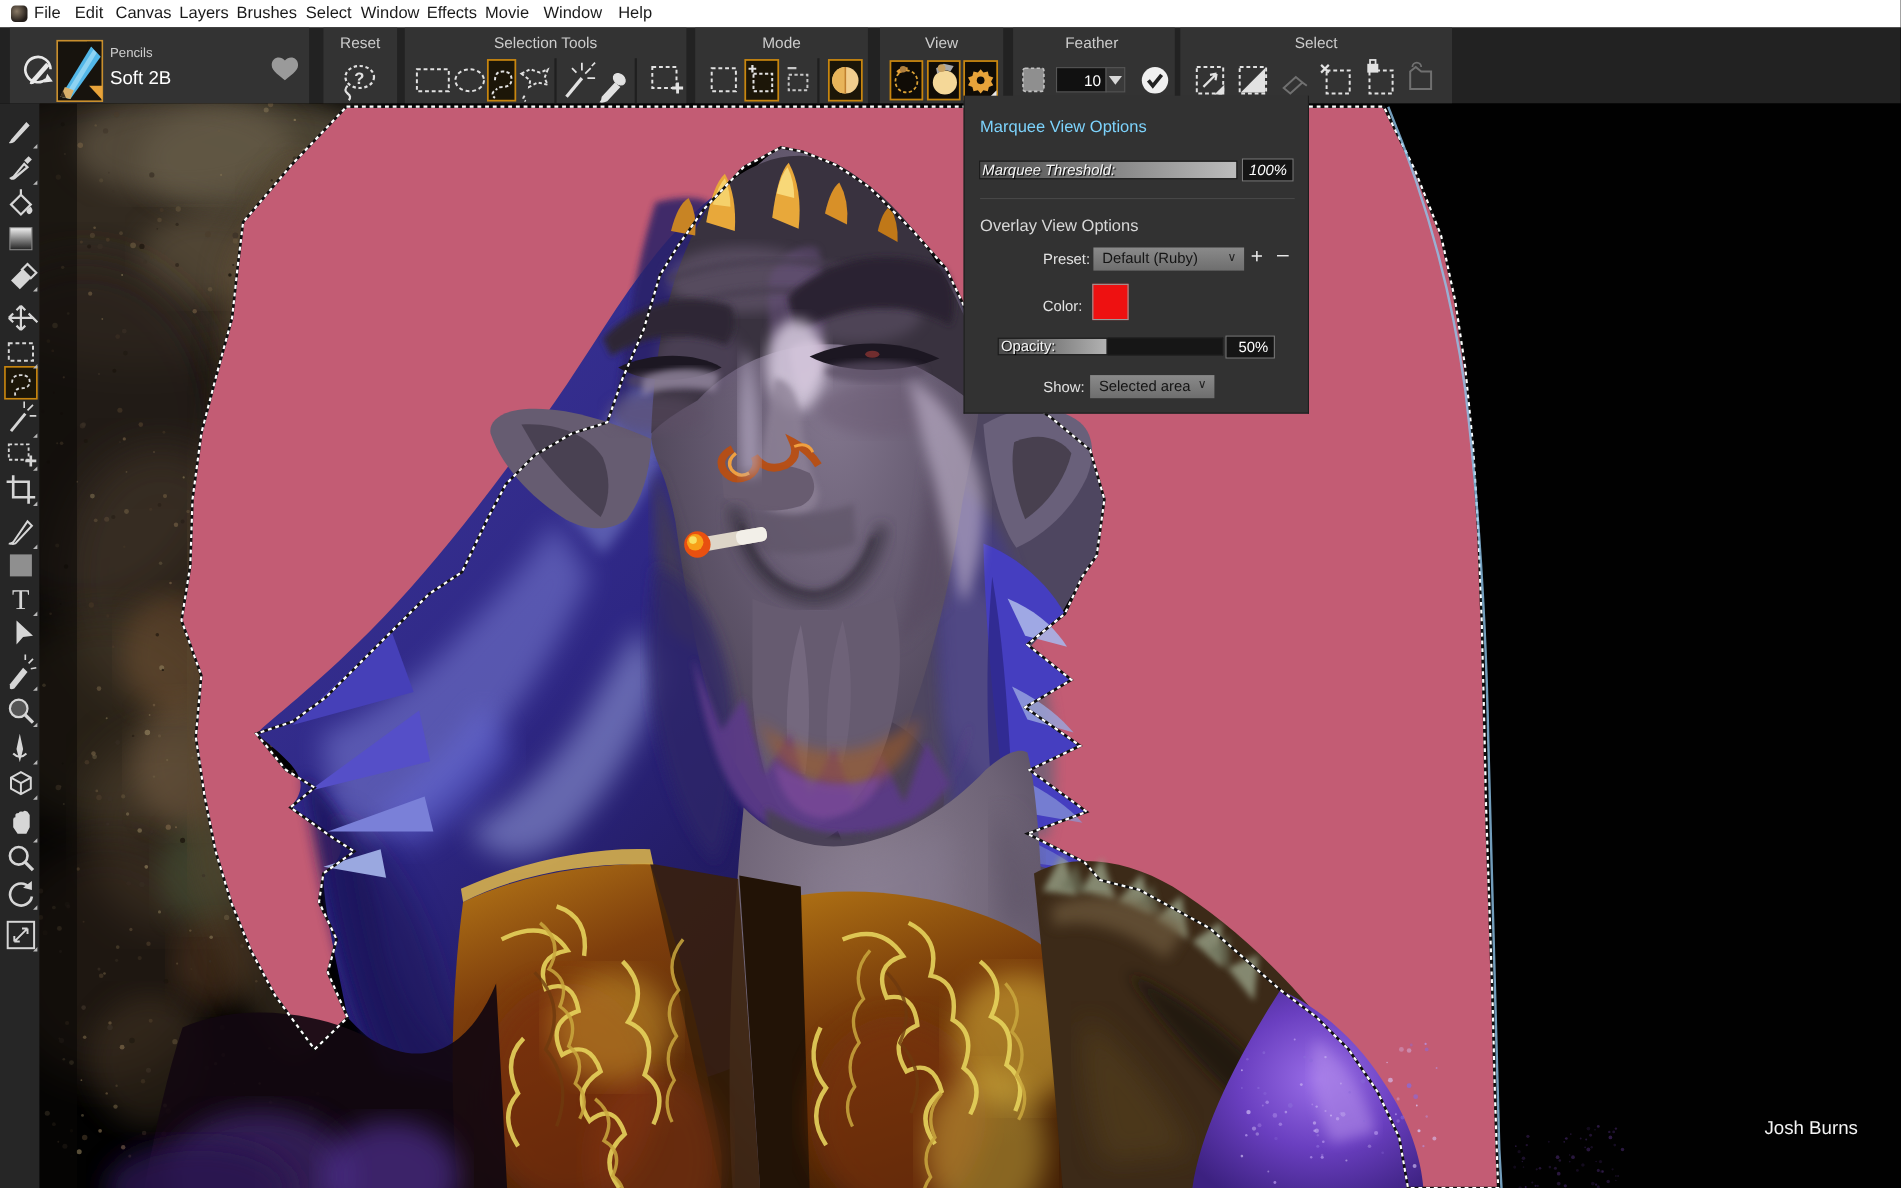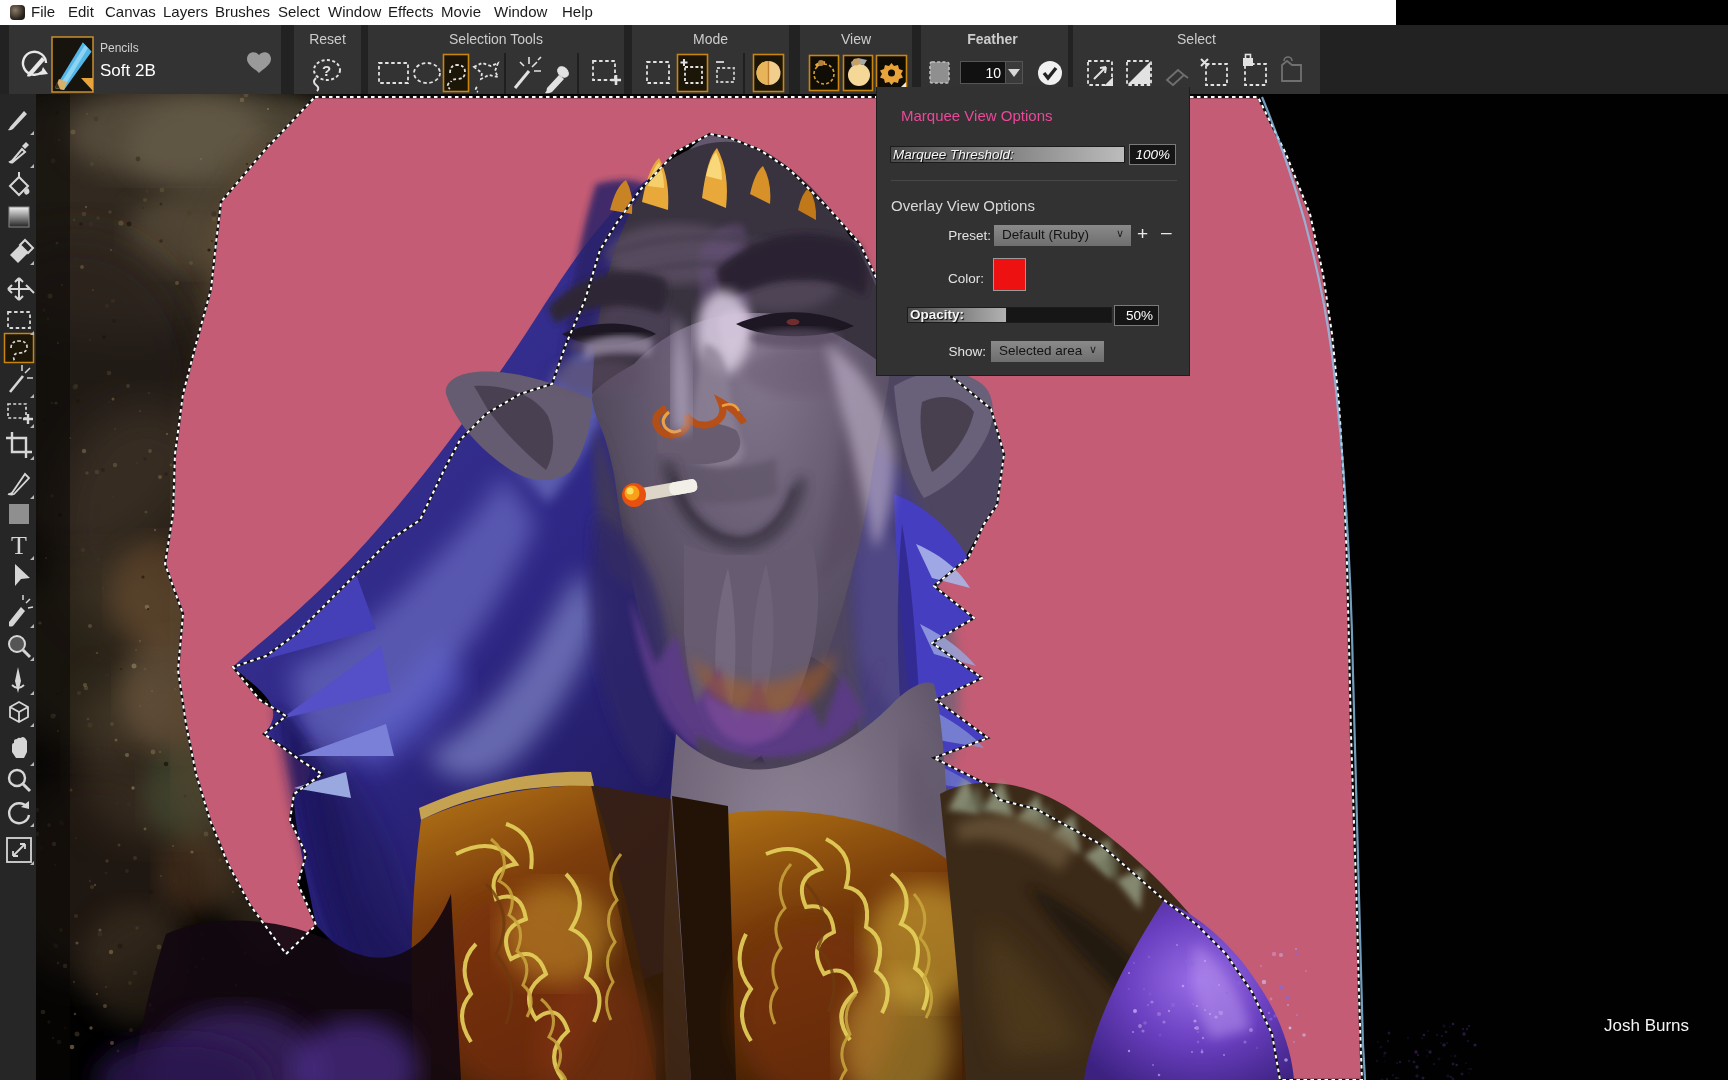--- a/index.html
+++ b/index.html
@@ -1,16 +1,16 @@
 <!DOCTYPE html>
 <html><head><meta charset="utf-8"><style>
 * { margin:0; padding:0; box-sizing:border-box; }
 body { width:1728px; height:1080px; background:#000; overflow:hidden;
   font-family:"Liberation Sans", sans-serif; position:relative; }
-#menubar { position:absolute; left:0; top:0; width:1396px; height:25px; background:#ffffff;
+#menubar { position:absolute; left:0; top:0; width:1728px; height:25px; background:#ffffff;
   font-size:15px; color:#1a1a1a; }
 #toolbar { position:absolute; left:0; top:25px; width:1728px; height:69px; background:#222222; }
 .tgrp { position:absolute; top:0px; height:69px; background:#333333; }
 .tlabel { position:absolute; top:6px; text-align:center; font-size:14px; color:#cccccc; }
 #lefttools { position:absolute; left:0; top:94px; width:36px; height:986px; background:#262626; }
 #canvas { position:absolute; left:36px; top:94px; }
 #panel { position:absolute; left:876px; top:87px; width:314px; height:289px; background:#323232;
   border:1px solid #1e1e1e; border-top:none; }
 .valbox { position:absolute; height:21px; background:#151515; border:1px solid #7a7a7a;
   color:#fff; font-size:13.5px; text-align:right; padding:2px 5px 0 0; }
@@ -36,21 +36,21 @@
     <div class="tgrp" style="left:9px;width:272px;"></div>
     <div class="tgrp" style="left:294px;width:67px;"></div>
     <div class="tlabel" style="left:294px;width:67px;">Reset</div>
     <div class="tgrp" style="left:368px;width:256px;"></div>
     <div class="tlabel" style="left:368px;width:256px;">Selection Tools</div>
     <div class="tgrp" style="left:632px;width:157px;"></div>
     <div class="tlabel" style="left:632px;width:157px;">Mode</div>
     <div class="tgrp" style="left:800px;width:112px;"></div>
     <div class="tlabel" style="left:800px;width:112px;">View</div>
     <div class="tgrp" style="left:921px;width:147px;"></div>
-    <div class="tlabel" style="left:921px;width:143px;font-weight:bold;">Feather</div>
+    <div class="tlabel" style="left:921px;width:143px;">Feather</div>
     <div class="tgrp" style="left:1073px;width:247px;"></div>
     <div class="tlabel" style="left:1073px;width:247px;">Select</div>
     <svg width="290" height="69" style="position:absolute;left:0;top:0;">
 <path d="M46 38 a11.5 11.5 0 1 0 -4 9" stroke="#e8e8e8" fill="none" stroke-width="2.4"></path>
 <path d="M40 50 l8 -1 -5 -7 z" fill="#e8e8e8"></path>
 <path d="M28 48 L42 32 l3 3 -14 16 q-3 1 -4 0 z" fill="#e8e8e8"></path>
 <rect x="52" y="12" width="41" height="55" fill="#17130d" stroke="#c98f2e" stroke-width="1.5"></rect>
 <polygon points="55,63 83,17 92,26 64,65" fill="#52b7e8"></polygon>
 <polygon points="58,63 85,20 88,23 63,64" fill="#8ed3f2"></polygon>
 <polygon points="55,63 64,65 67,57 59,54" fill="#d8b06a"></polygon>
@@ -948,31 +948,31 @@
     <circle cx="1378" cy="968" r="1.4" fill="#4a2a70" opacity="0.42"></circle>
     <circle cx="1405" cy="949" r="0.8" fill="#4a2a70" opacity="0.41"></circle>
 
 <g fill="none">
 <polygon points="279,3 1222,3 1250,60 1274,120 1287,180 1296,240 1303,310 1308,390 1311,470 1313,550 1315,640 1318,730 1321,820 1323,900 1325,960 1326,986 1244,986 1236,940 1216,898 1190,860 1160,830 1128,806 1064,750 1000,715 964,706 950,690 898,664 952,644 900,606 946,584 896,549 938,524 898,492 932,464 948,430 961,411 968,360 955,315 920,286 884,262 862,230 848,200 824,150 794,116 754,76 724,56 694,44 674,40 640,58 604,96 580,130 564,156 549,206 530,250 516,290 484,300 450,320 424,346 408,376 384,426 354,446 334,466 300,500 260,540 230,562 197,573 224,606 250,622 228,640 264,666 286,680 258,700 254,726 270,760 262,790 280,831 250,860 214,811 192,770 174,726 160,680 150,630 142,576 147,520 129,470 137,420 139,360 147,300 160,250 175,195 180,149 185,108 228,57" stroke="#101010" stroke-width="2.4"></polygon>
 <polygon points="279,3 1222,3 1250,60 1274,120 1287,180 1296,240 1303,310 1308,390 1311,470 1313,550 1315,640 1318,730 1321,820 1323,900 1325,960 1326,986 1244,986 1236,940 1216,898 1190,860 1160,830 1128,806 1064,750 1000,715 964,706 950,690 898,664 952,644 900,606 946,584 896,549 938,524 898,492 932,464 948,430 961,411 968,360 955,315 920,286 884,262 862,230 848,200 824,150 794,116 754,76 724,56 694,44 674,40 640,58 604,96 580,130 564,156 549,206 530,250 516,290 484,300 450,320 424,346 408,376 384,426 354,446 334,466 300,500 260,540 230,562 197,573 224,606 250,622 228,640 264,666 286,680 258,700 254,726 270,760 262,790 280,831 250,860 214,811 192,770 174,726 160,680 150,630 142,576 147,520 129,470 137,420 139,360 147,300 160,250 175,195 180,149 185,108 228,57" stroke="#ffffff" stroke-width="2" stroke-dasharray="3.5 3.5"></polygon>
 </g>
 <path d="M1226 3 C1262 90 1285 180 1296 260 C1308 360 1315 480 1317 580 C1320 700 1324 820 1327 951 L1329 986" fill="none" stroke="#8fc4ea" stroke-width="2.2" opacity="0.8"></path>
 </svg>
 <div id="panel">
-<div style="position:absolute;left:24px;top:20px;font-size:15px;color:#ec4899;">Marquee View Options</div>
+<div style="position:absolute;left:14px;top:20px;font-size:15px;color:#7dd3fc;">Marquee View Options</div>
 <div style="position:absolute;left:13px;top:59px;width:235px;height:17px;background:linear-gradient(to right,#4a4a4a,#bcbcbc);border:1px solid #1c1c1c;"></div>
 <div style="position:absolute;left:16px;top:60px;font-size:13.5px;color:#f5f5f5;text-shadow:1px 1px 1px #000;font-style:italic;">Marquee Threshold:</div>
 <div class="valbox" style="left:252px;top:57px;width:47px;font-style:italic;">100%</div>
 <div style="position:absolute;left:14px;top:93px;width:286px;height:1px;background:#474747;"></div>
 <div style="position:absolute;left:14px;top:110px;font-size:15px;color:#d8d8d8;">Overlay View Options</div>
 <div style="position:absolute;left:64px;top:141px;width:50px;font-size:13.5px;color:#e2e2e2;text-align:right;">Preset:</div>
 <div class="ddown" style="left:117px;top:138px;width:137px;height:21px;">Default (Ruby)<span class="chev">∨</span></div>
 <div style="position:absolute;left:260px;top:136px;font-size:19px;color:#e8e8e8;">+</div>
 <div style="position:absolute;left:284px;top:134px;font-size:19px;color:#e8e8e8;">–</div>
 <div style="position:absolute;left:57px;top:184px;width:50px;font-size:13.5px;color:#e2e2e2;text-align:right;">Color:</div>
 <div style="position:absolute;left:116px;top:171px;width:33px;height:33px;background:#ee1111;border:1px solid #9a9a9a;"></div>
 <div style="position:absolute;left:30px;top:220px;width:100px;height:16px;background:linear-gradient(to right,#4a4a4a,#b2b2b2);border:1px solid #1c1c1c;"></div>
 <div style="position:absolute;left:130px;top:220px;width:105px;height:16px;background:#161616;border:1px solid #1c1c1c;border-left:none;"></div>
-<div style="position:absolute;left:33px;top:220px;font-size:13.5px;color:#f5f5f5;text-shadow:1px 1px 1px #000;font-weight:bold;">Opacity:</div>
+<div style="position:absolute;left:33px;top:220px;font-size:13.5px;color:#f5f5f5;text-shadow:1px 1px 1px #000;">Opacity:</div>
 <div class="valbox" style="left:237px;top:218px;width:45px;">50%</div>
 <div style="position:absolute;left:59px;top:257px;width:50px;font-size:13.5px;color:#e2e2e2;text-align:right;">Show:</div>
 <div class="ddown" style="left:114px;top:254px;width:113px;height:21px;">Selected area<span class="chev">∨</span></div>
 </div>
 <div style="position:absolute;left:1604px;top:1016px;font-size:17px;color:#f5f5f5;">Josh Burns</div>
 </body></html>

